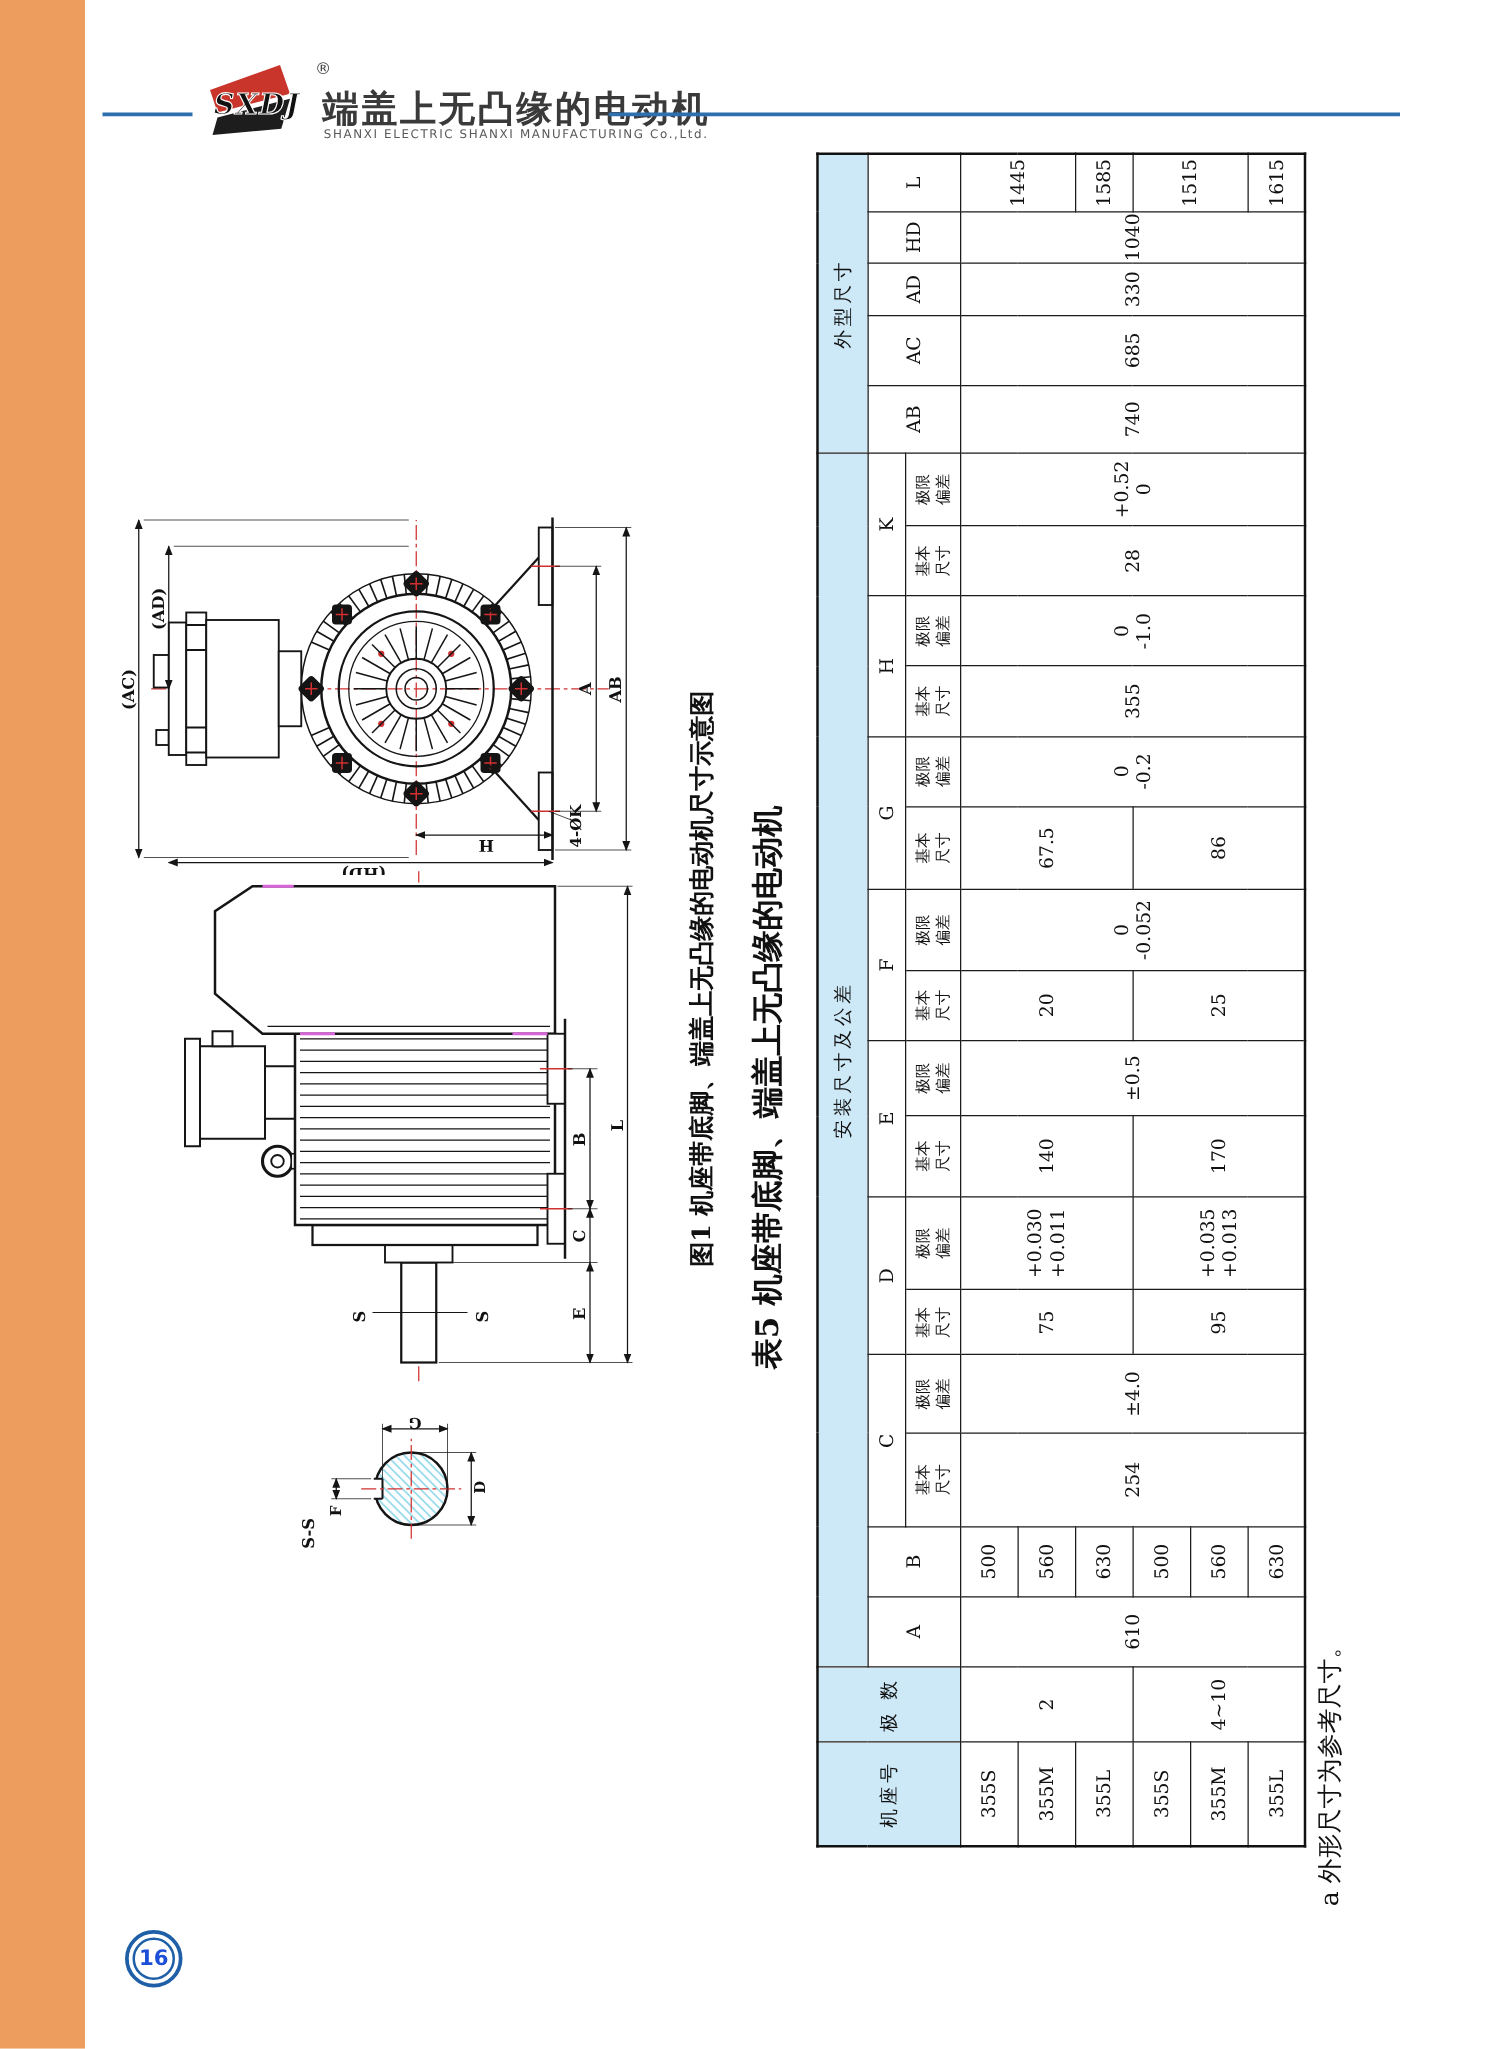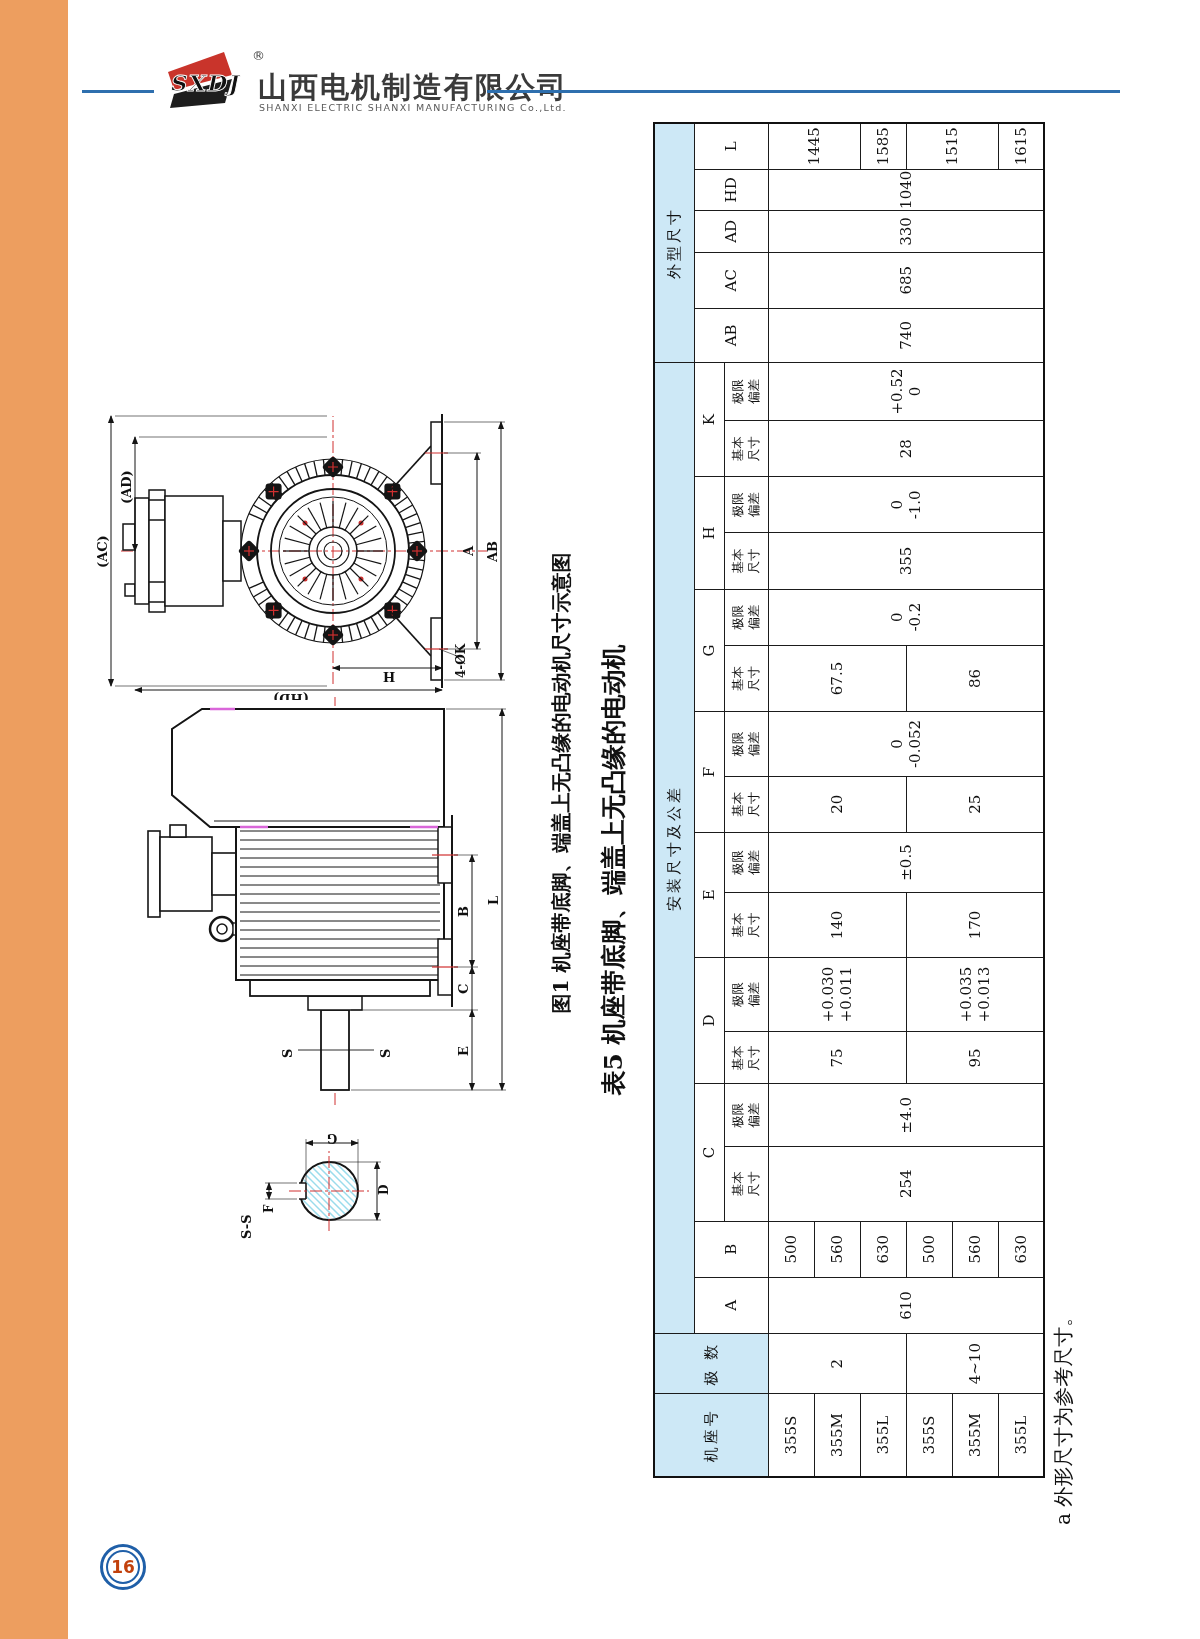--- a/index.html
+++ b/index.html
@@ -13,21 +13,21 @@
   .cn{font-family:"DejaVu Sans","Liberation Sans",sans-serif;font-size:29px;font-weight:600;
       letter-spacing:2px;color:#3A3A3A;white-space:nowrap}
   .en{font-family:"DejaVu Sans","Liberation Sans",sans-serif;font-size:9.5px;letter-spacing:1.3px;
       color:#595959;white-space:nowrap}
   .reg{font-family:"DejaVu Sans",sans-serif;font-size:13px;color:#444}
   .cap{font-weight:600;text-align:center;white-space:nowrap;color:#111}
   .badge{left:100px;top:1544px;width:46px;height:46px;border:3px solid #1F5FA8;border-radius:50%;
          box-sizing:border-box;display:flex;align-items:center;justify-content:center}
   .badge-in{width:34px;height:34px;border:2px solid #1F5FA8;border-radius:50%;box-sizing:border-box;
          display:flex;align-items:center;justify-content:center;
-         font-family:"DejaVu Sans",sans-serif;font-weight:700;font-size:17px;color:#c2410c}
+         font-family:"DejaVu Sans",sans-serif;font-weight:700;font-size:17px;color:#1d4ed8}
   table.spec{table-layout:fixed;border-collapse:collapse;width:1356px;height:390px;background:#fff;
          border:2px solid #111}
   .spec th,.spec td{border:1px solid #1b1b1b;text-align:center;vertical-align:middle;padding:0;
          font-weight:normal;font-size:15px;color:#111;overflow:hidden;font-family:"DejaVu Serif",serif}
   .bluec{background:#CDE8F6}
   .gh{font-size:16px;letter-spacing:3px}
   .sub span{display:inline-block;width:2.15em;line-height:1.25;font-size:12.5px}
   .tol{font-size:12.5px;line-height:1.2}
   .tol span{display:block}
   svg text{font-family:"DejaVu Serif",serif;fill:#111}
@@ -44,21 +44,21 @@
 
 <div class="abs stripe"></div>
 
 <div class="abs hline" style="left:82px;top:90px;width:72px"></div>
 <svg class="abs" style="left:160px;top:48px" width="88" height="66" viewBox="0 0 88 66">
   <polygon points="8,24 64,4 72,27 14,42" fill="#C9342B"></polygon>
   <polygon points="14,46 72,31 65,55 10,60" fill="#1D1D1D"></polygon>
   <text x="11" y="43" font-size="23" font-style="italic" font-weight="bold" fill="#C9342B" stroke="#fff" stroke-width="0.9" letter-spacing="1">SXDJ</text>
 </svg>
 <span class="abs reg" style="left:252px;top:48px">®</span>
-<div class="abs cn" style="left:258px;top:68px">山西电机制造有限公司</div>
+<div class="abs cn" style="left:258px;top:68px">端盖上无凸缘的电动机</div>
 <div class="abs en" style="left:259px;top:102px">SHANXI ELECTRIC SHANXI MANUFACTURING Co.,Ltd.</div>
 <div class="abs hline" style="left:487px;top:90px;width:633px"></div>
 
 <div class="rot" style="left:95px;top:405px;width:295px;height:430px">
 <svg width="295" height="430" viewBox="0 0 295 430">
   <defs>
     <marker id="ar" markerWidth="9" markerHeight="9" viewBox="0 0 10 10" refX="8" refY="5" orient="auto-start-reverse">
           <path d="M0 1.5L9 5L0 8.5z" fill="#151515"></path>
         </marker>
   </defs>

